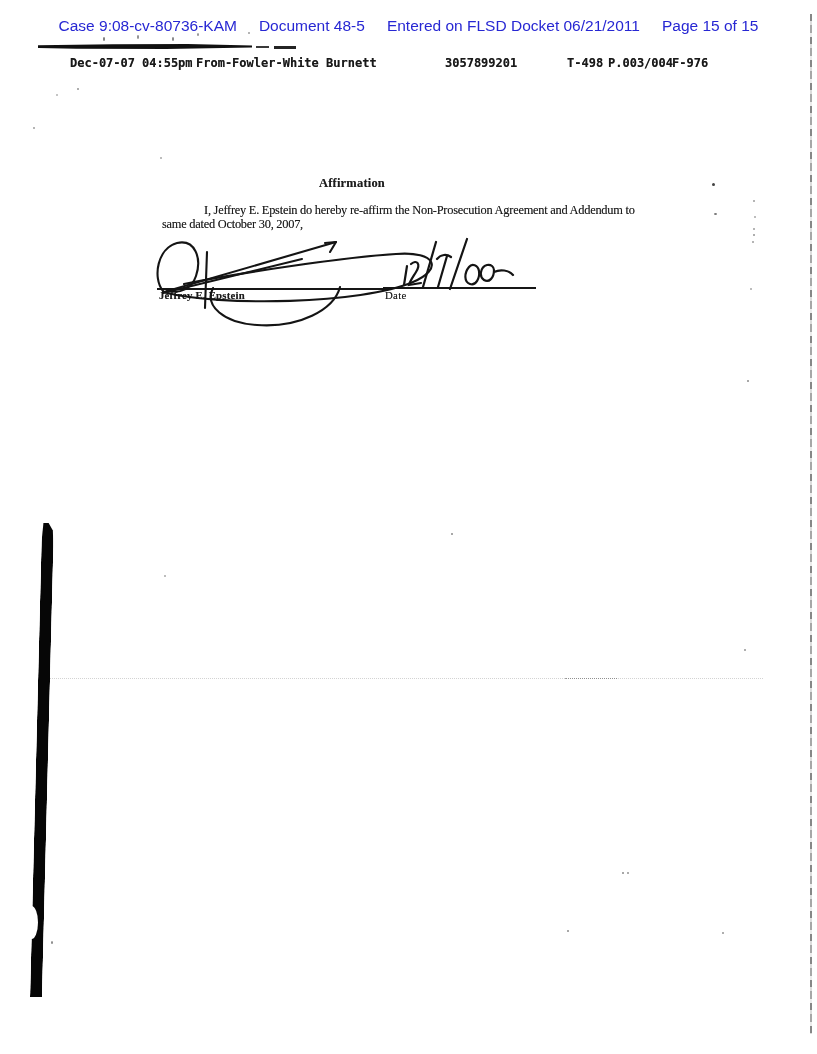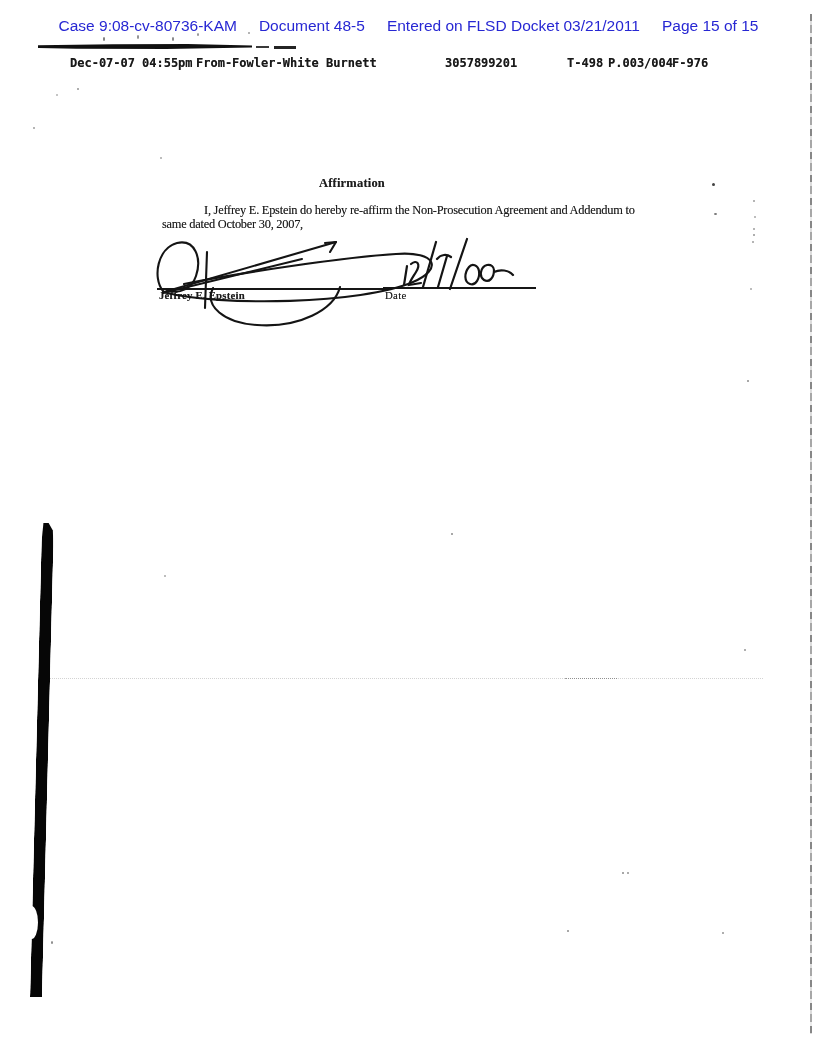--- a/index.html
+++ b/index.html
@@ -95,21 +95,21 @@
   .speck{position:absolute;background:#3c3c3c;border-radius:50%;}
 </style>
 </head>
 <body>
 
 <div id="page">
 
   <div class="court-header" id="court-header" style="color: rgb(39, 39, 211);">
     <span>Case 9:08-cv-80736-KAM</span>
     <span>Document 48-5</span>
-    <span>Entered on FLSD Docket 03/21/2011</span>
+    <span>Entered on FLSD Docket 06/21/2011</span>
     <span>Page 15 of 15</span>
   </div>
 
   <div class="smear-main"></div>
   <div class="smear-dash1"></div>
   <div class="smear-dash2"></div>
 
   <span class="fax" style="left:70px">Dec-07-07</span>
   <span class="fax" style="left:142px">04:55pm</span>
   <span class="fax" style="left:196px">From-Fowler-White Burnett</span>

